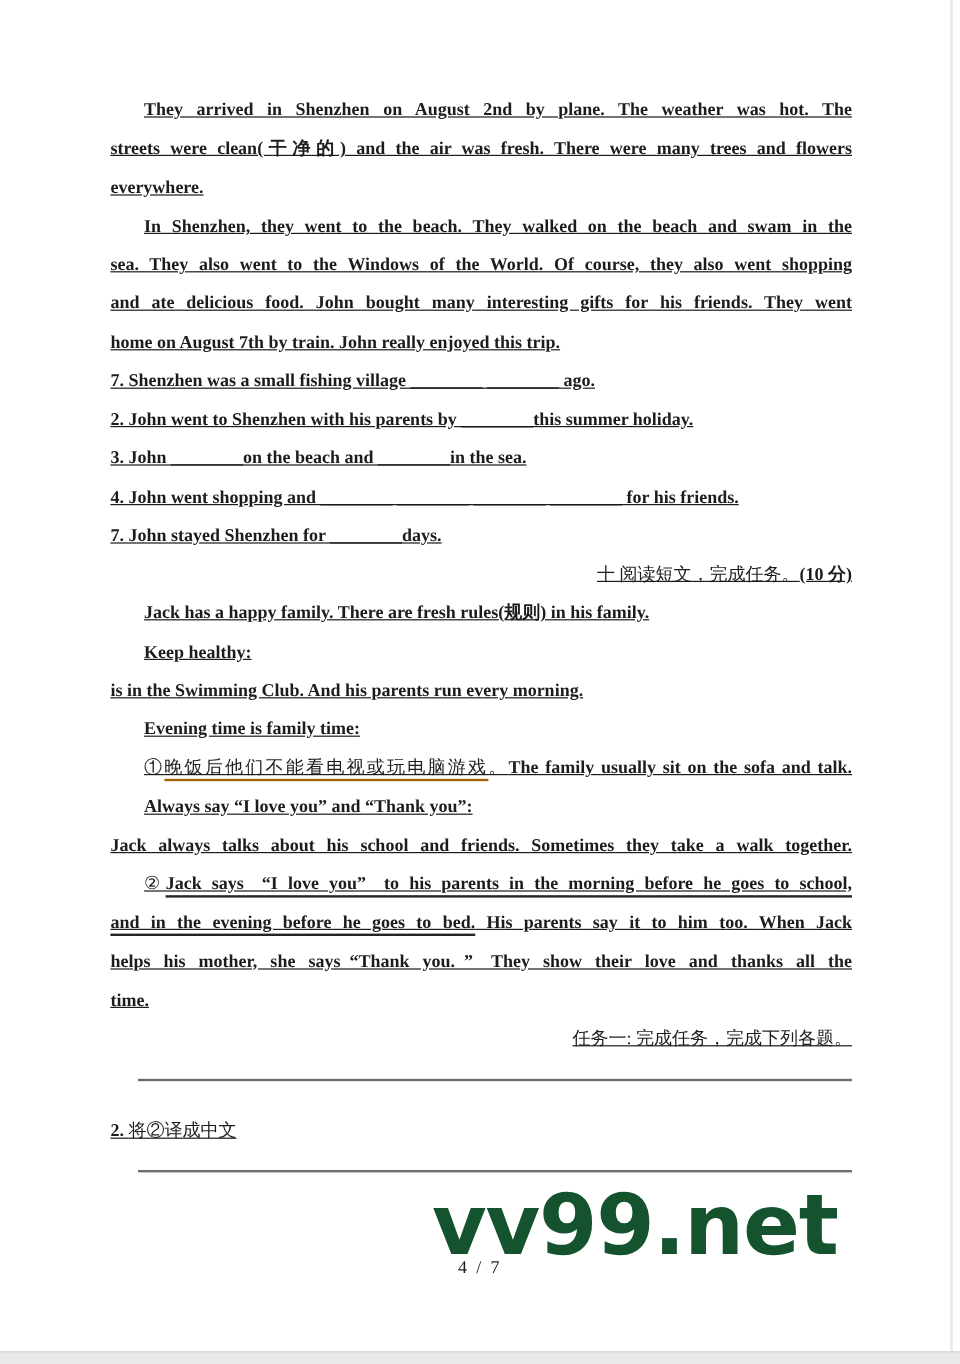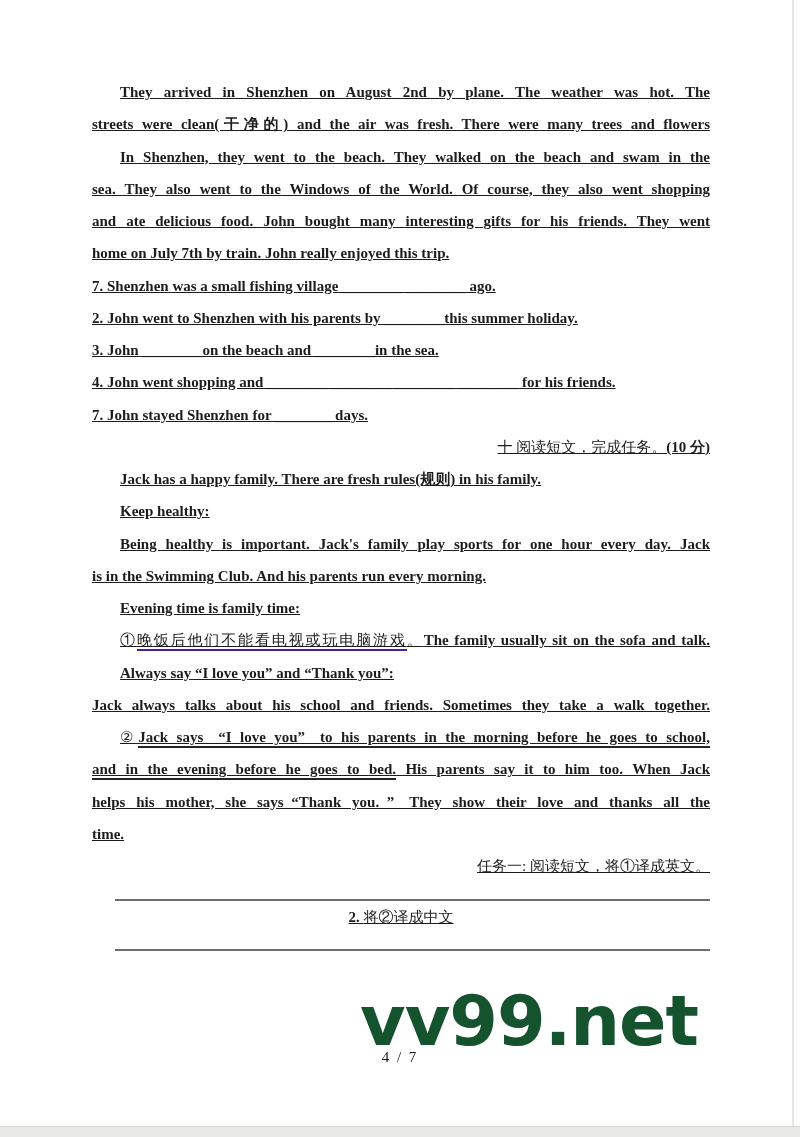--- a/index.html
+++ b/index.html
@@ -14,25 +14,25 @@
     font-size:70px;line-height:72px;letter-spacing:-1px;
     color:#14532d;user-select:none;
   }
   #page-text{
     position:absolute;left:92px;top:76px;width:618px;z-index:1;
   }
   .line{height:32.25px;line-height:32.25px;font-size:15px;text-decoration:underline;}
   .line.ind{text-indent:28px;}
   .line.out{margin-left:-7px;text-align:right;}
   .line.just{text-align:justify;text-align-last:justify;}
-  .line.t2{margin-top:0;text-align:center;}
+  .line.t2{margin-top:26px;}
   .s-b{font-weight:700;}
   .s-r{font-weight:400;}
   .s-bu{font-weight:700;border-bottom:2px solid #242424;padding-bottom:1px;}
-  .s-ru{font-weight:400;border-bottom:2px solid #4c1d95;padding-bottom:1px;}
+  .s-ru{font-weight:400;border-bottom:2px solid #a16207;padding-bottom:1px;}
   .answer-line{margin-left:23px;width:595px;border-bottom:2px solid #6e6e6e;}
   .answer-line.first{height:17px;}
   .answer-line.second{height:15px;}
   #page-number{
     position:absolute;left:0;top:1050px;width:800px;z-index:1;
     text-align:center;font-size:15px;line-height:15px;font-weight:400;
     letter-spacing:2px;
   }
   #right-edge{
     position:absolute;left:792px;top:0;width:2px;height:1126px;
@@ -44,43 +44,43 @@
   }
 </style>
 </head>
 <body>
 
 <div>
   <div id="watermark">vv99.net</div>
   <div id="page-text">
       <div class="line ind just"><span class="s-b">They arrived in Shenzhen on August 2nd by plane. The weather was hot. The</span></div>
       <div class="line just"><span class="s-b">streets were clean(干净的) and the air was fresh. There were many trees and flowers</span></div>
+      <div class="line"><span class="s-b">everywhere.</span></div>
       <div class="line ind just"><span class="s-b">In Shenzhen, they went to the beach. They walked on the beach and swam in the</span></div>
       <div class="line just"><span class="s-b">sea. They also went to the Windows of the World. Of course, they also went shopping</span></div>
       <div class="line just"><span class="s-b">and ate delicious food. John bought many interesting gifts for his friends. They went</span></div>
-      <div class="line"><span class="s-b">home on July 7th by train. John really enjoyed this trip.</span></div>
+      <div class="line"><span class="s-b">home on August 7th by train. John really enjoyed this trip.</span></div>
       <div class="line"><span class="s-b">7. Shenzhen was a small fishing village ________ ________ ago.</span></div>
       <div class="line"><span class="s-b">2. John went to Shenzhen with his parents by ________this summer holiday.</span></div>
       <div class="line"><span class="s-b">3. John ________on the beach and ________in the sea.</span></div>
       <div class="line"><span class="s-b">4. John went shopping and ________ ________ ________ ________ for his friends.</span></div>
       <div class="line"><span class="s-b">7. John stayed Shenzhen for ________days.</span></div>
       <div class="line out"><span class="s-r">十 阅读短文，完成任务。</span><span class="s-b">(10 分)</span></div>
       <div class="line ind"><span class="s-b">Jack has a happy family. There are fresh rules(规则) in his family.</span></div>
       <div class="line ind"><span class="s-b">Keep healthy:</span></div>
-      <div class="line ind just"><span class="s-b">Being healthy is important. Jack's family play sports for one hour every day. Jack</span></div>
       <div class="line"><span class="s-b">is in the Swimming Club. And his parents run every morning.</span></div>
       <div class="line ind"><span class="s-b">Evening time is family time:</span></div>
       <div class="line ind just"><span class="s-r">①</span><span class="s-ru">晚饭后他们不能看电视或玩电脑游戏</span><span class="s-r">。</span><span class="s-b">The family usually sit on the sofa and talk.</span></div>
       <div class="line ind"><span class="s-b">Always say “I love you” and “Thank you”:</span></div>
       <div class="line just"><span class="s-b">Jack always talks about his school and friends. Sometimes they take a walk together.</span></div>
       <div class="line ind just"><span class="s-r">②</span><span class="s-bu">Jack says “I love you” to his parents in the morning before he goes to school,</span></div>
       <div class="line just"><span class="s-bu">and in the evening before he goes to bed.</span><span class="s-b"> His parents say it to him too. When Jack</span></div>
       <div class="line just"><span class="s-b">helps his mother, she says “Thank you. ” They show their love and thanks all the</span></div>
       <div class="line"><span class="s-b">time.</span></div>
-      <div class="line out"><span class="s-r">任务一: 阅读短文，将①译成英文。</span></div>
+      <div class="line out"><span class="s-r">任务一: 完成任务，完成下列各题。</span></div>
       <div class="answer-line first"></div>
       <div class="line t2"><span class="s-b">2.&nbsp;</span><span class="s-r">将②译成中文</span></div>
       <div class="answer-line second"></div>
     </div>
   <div id="page-number">4 / 7</div>
   <div id="right-edge"></div>
   <div id="bottom-strip"></div>
 </div>
 
 </body></html>

